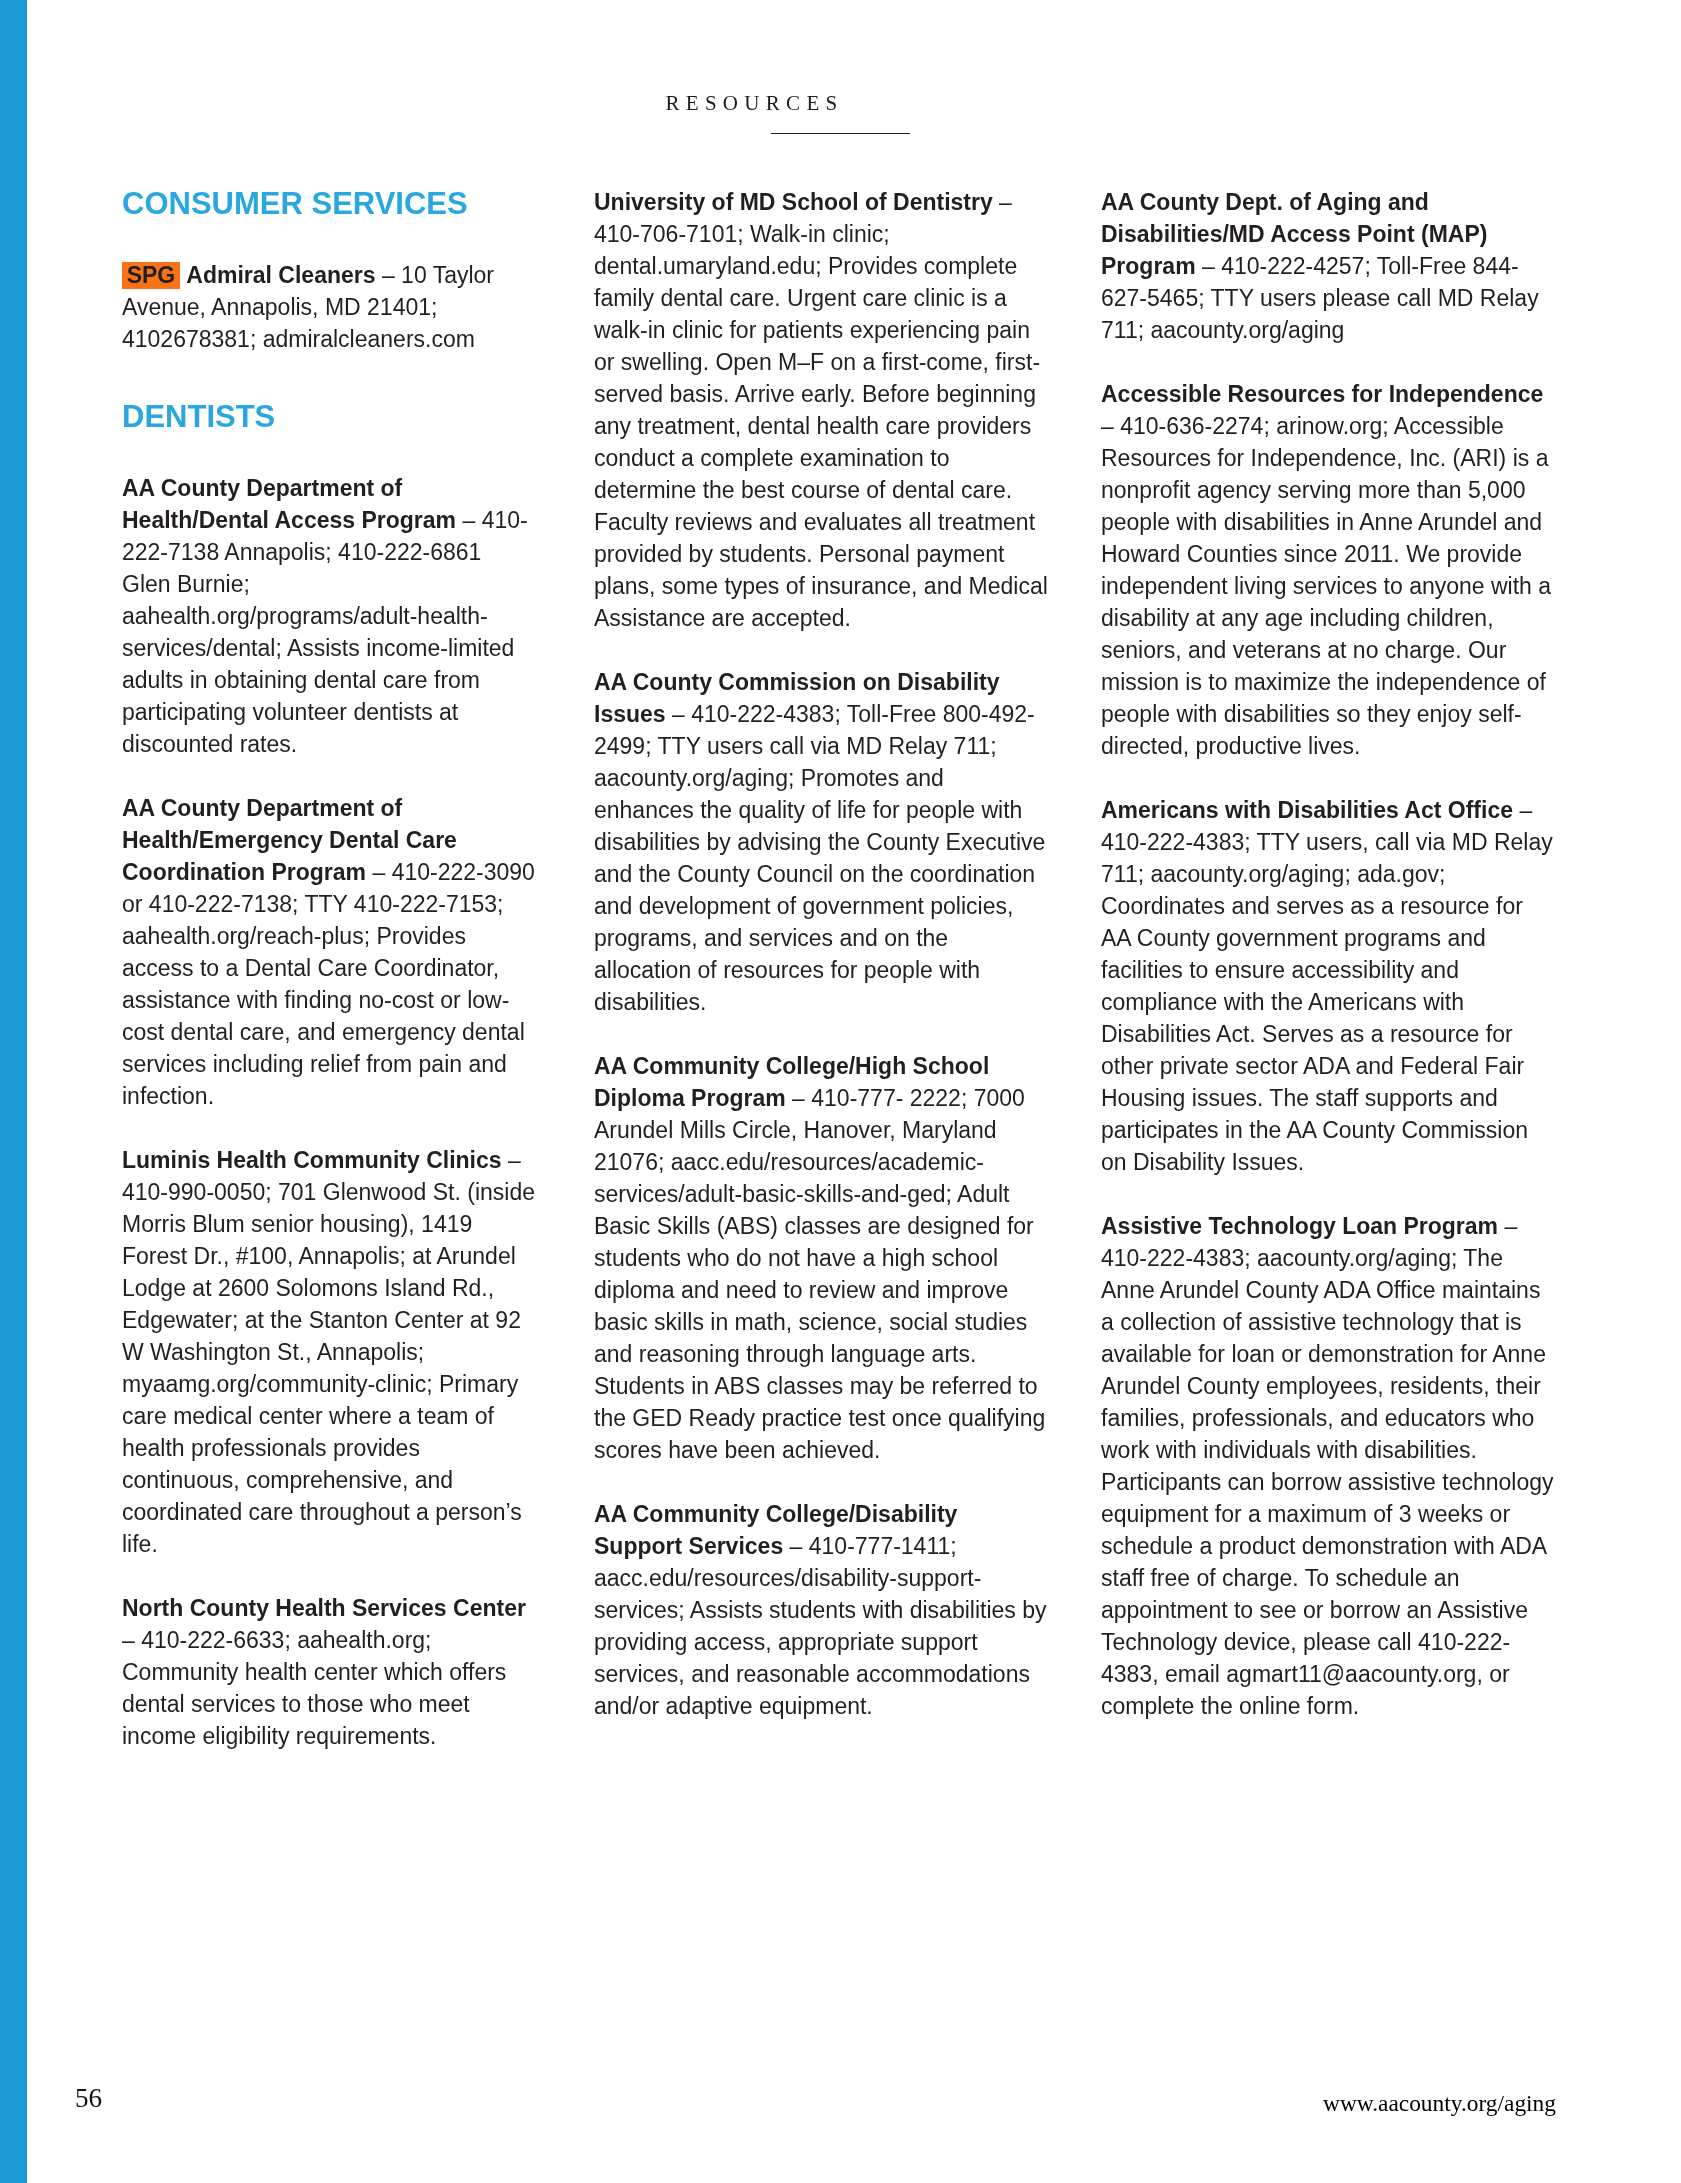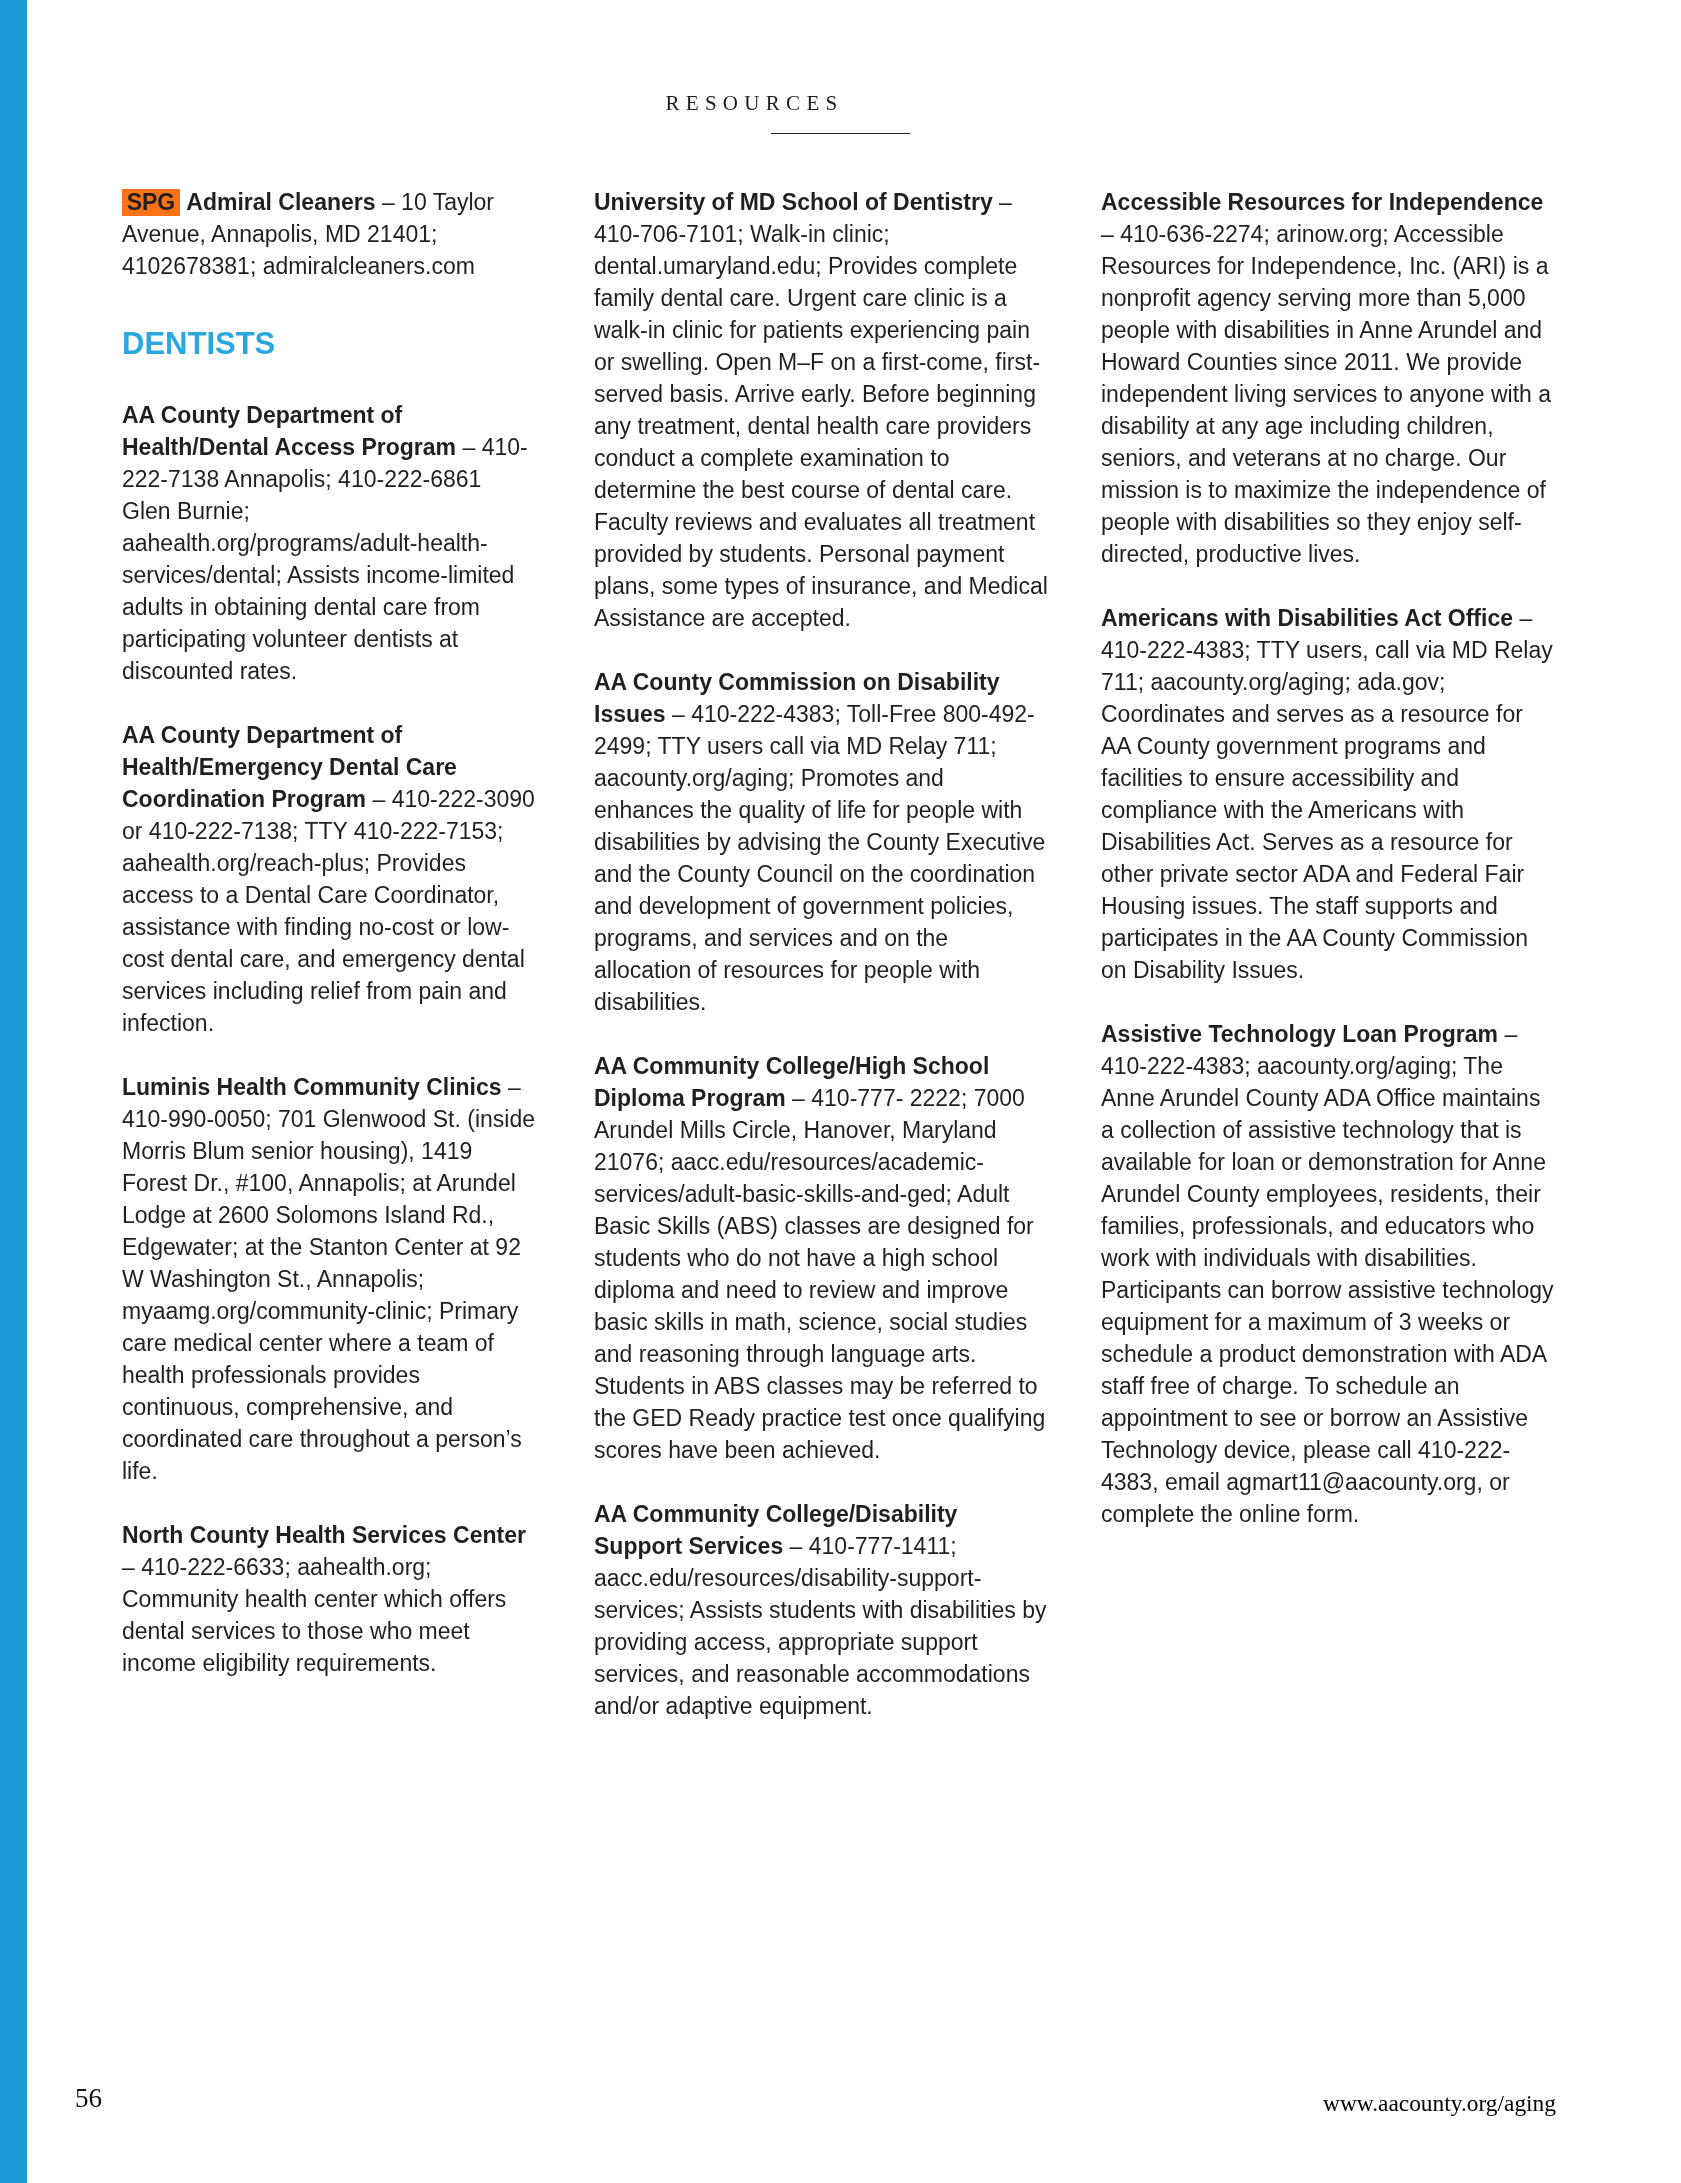--- a/index.html
+++ b/index.html
@@ -83,34 +83,36 @@
 </head>
 <body>
 
 <div class="page">
   <div class="accent-bar"></div>
 
   <div class="page-header">RESOURCES</div>
   <div class="header-rule"></div>
 
   <div class="col col-0">
+      <div class="section-heading">CONSUMER SERVICES</div>
       <div class="entry"><span class="entry-badge">SPG</span> <span class="entry-title">Admiral Cleaners</span> <span class="entry-body">– 10 Taylor Avenue, Annapolis, MD 21401; 4102678381; admiralcleaners.com</span></div>
       <div class="section-heading">DENTISTS</div>
       <div class="entry"><span class="entry-title">AA County Department of Health/Dental Access Program</span> <span class="entry-body">– 410-222-7138 Annapolis; 410-222-6861 Glen Burnie; aahealth.org/programs/adult-health-services/dental; Assists income-limited adults in obtaining dental care from participating volunteer dentists at discounted rates.</span></div>
       <div class="entry"><span class="entry-title">AA County Department of Health/Emergency Dental Care Coordination Program</span> <span class="entry-body">– 410-222-3090 or 410-222-7138; TTY 410-222-7153; aahealth.org/reach-plus; Provides access to a Dental Care Coordinator, assistance with finding no-cost or low-cost dental care, and emergency dental services including relief from pain and infection.</span></div>
       <div class="entry"><span class="entry-title">Luminis Health Community Clinics</span> <span class="entry-body">– 410-990-0050; 701 Glenwood St. (inside Morris Blum senior housing), 1419 Forest Dr., #100, Annapolis; at Arundel Lodge at 2600 Solomons Island Rd., Edgewater; at the Stanton Center at 92 W Washington St., Annapolis; myaamg.org/community-clinic; Primary care medical center where a team of health professionals provides continuous, comprehensive, and coordinated care throughout a person’s life.</span></div>
       <div class="entry"><span class="entry-title">North County Health Services Center</span> <span class="entry-body">– 410-222-6633; aahealth.org; Community health center which offers dental services to those who meet income eligibility requirements.</span></div>
     </div>
   <div class="col col-1">
       <div class="entry"><span class="entry-title">University of MD School of Dentistry</span> <span class="entry-body">– 410-706-7101; Walk-in clinic; dental.umaryland.edu; Provides complete family dental care. Urgent care clinic is a walk-in clinic for patients experiencing pain or swelling. Open M–F on a first-come, first-served basis. Arrive early. Before beginning any treatment, dental health care providers conduct a complete examination to determine the best course of dental care. Faculty reviews and evaluates all treatment provided by students. Personal payment plans, some types of insurance, and Medical Assistance are accepted.</span></div>
       <div class="entry"><span class="entry-title">AA County Commission on Disability Issues</span> <span class="entry-body">– 410-222-4383; Toll-Free 800-492-2499; TTY users call via MD Relay 711; aacounty.org/aging; Promotes and enhances the quality of life for people with disabilities by advising the County Executive and the County Council on the coordination and development of government policies, programs, and services and on the allocation of resources for people with disabilities.</span></div>
       <div class="entry"><span class="entry-title">AA Community College/High School Diploma Program</span> <span class="entry-body">– 410-777- 2222; 7000 Arundel Mills Circle, Hanover, Maryland 21076; aacc.edu/resources/academic-services/adult-basic-skills-and-ged; Adult Basic Skills (ABS) classes are designed for students who do not have a high school diploma and need to review and improve basic skills in math, science, social studies and reasoning through language arts. Students in ABS classes may be referred to the GED Ready practice test once qualifying scores have been achieved.</span></div>
       <div class="entry"><span class="entry-title">AA Community College/Disability Support Services</span> <span class="entry-body">– 410-777-1411; aacc.edu/resources/disability-support-services; Assists students with disabilities by providing access, appropriate support services, and reasonable accommodations and/or adaptive equipment.</span></div>
     </div>
   <div class="col col-2">
+      <div class="entry"><span class="entry-title">AA County Dept. of Aging and Disabilities/MD Access Point (MAP) Program</span> <span class="entry-body">– 410-222-4257; Toll-Free 844-627-5465; TTY users please call MD Relay 711; aacounty.org/aging</span></div>
       <div class="entry"><span class="entry-title">Accessible Resources for Independence</span> <span class="entry-body">– 410-636-2274; arinow.org; Accessible Resources for Independence, Inc. (ARI) is a nonprofit agency serving more than 5,000 people with disabilities in Anne Arundel and Howard Counties since 2011. We provide independent living services to anyone with a disability at any age including children, seniors, and veterans at no charge. Our mission is to maximize the independence of people with disabilities so they enjoy self-directed, productive lives.</span></div>
       <div class="entry"><span class="entry-title">Americans with Disabilities Act Office</span> <span class="entry-body">– 410-222-4383; TTY users, call via MD Relay 711; aacounty.org/aging; ada.gov; Coordinates and serves as a resource for AA County government programs and facilities to ensure accessibility and compliance with the Americans with Disabilities Act. Serves as a resource for other private sector ADA and Federal Fair Housing issues. The staff supports and participates in the AA County Commission on Disability Issues.</span></div>
       <div class="entry"><span class="entry-title">Assistive Technology Loan Program</span> <span class="entry-body">– 410-222-4383; aacounty.org/aging; The Anne Arundel County ADA Office maintains a collection of assistive technology that is available for loan or demonstration for Anne Arundel County employees, residents, their families, professionals, and educators who work with individuals with disabilities. Participants can borrow assistive technology equipment for a maximum of 3 weeks or schedule a product demonstration with ADA staff free of charge. To schedule an appointment to see or borrow an Assistive Technology device, please call 410-222-4383, email agmart11@aacounty.org, or complete the online form.</span></div>
     </div>
 
   <div class="page-number">56</div>
   <div class="footer-url">www.aacounty.org/aging</div>
 </div>
 
 

